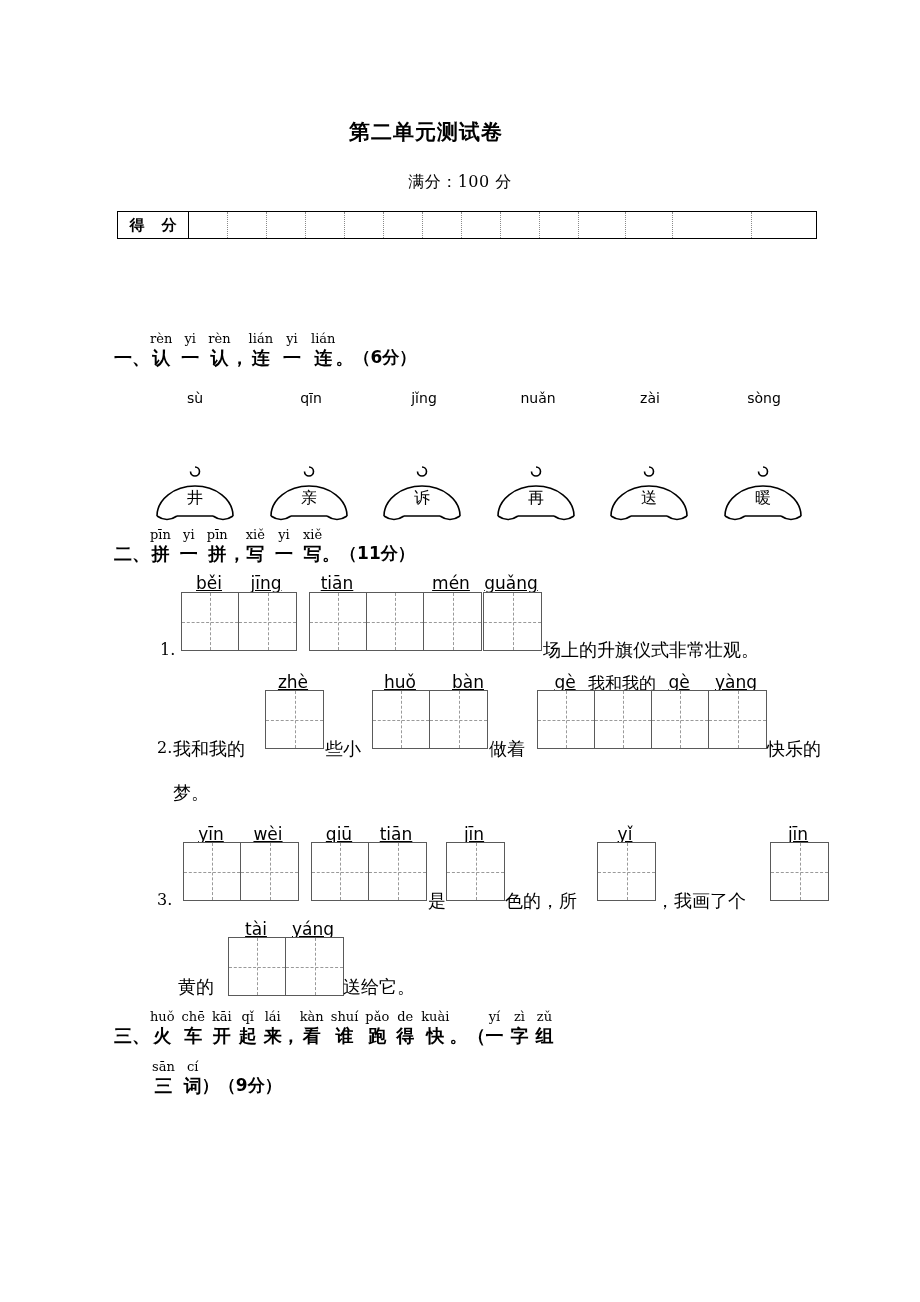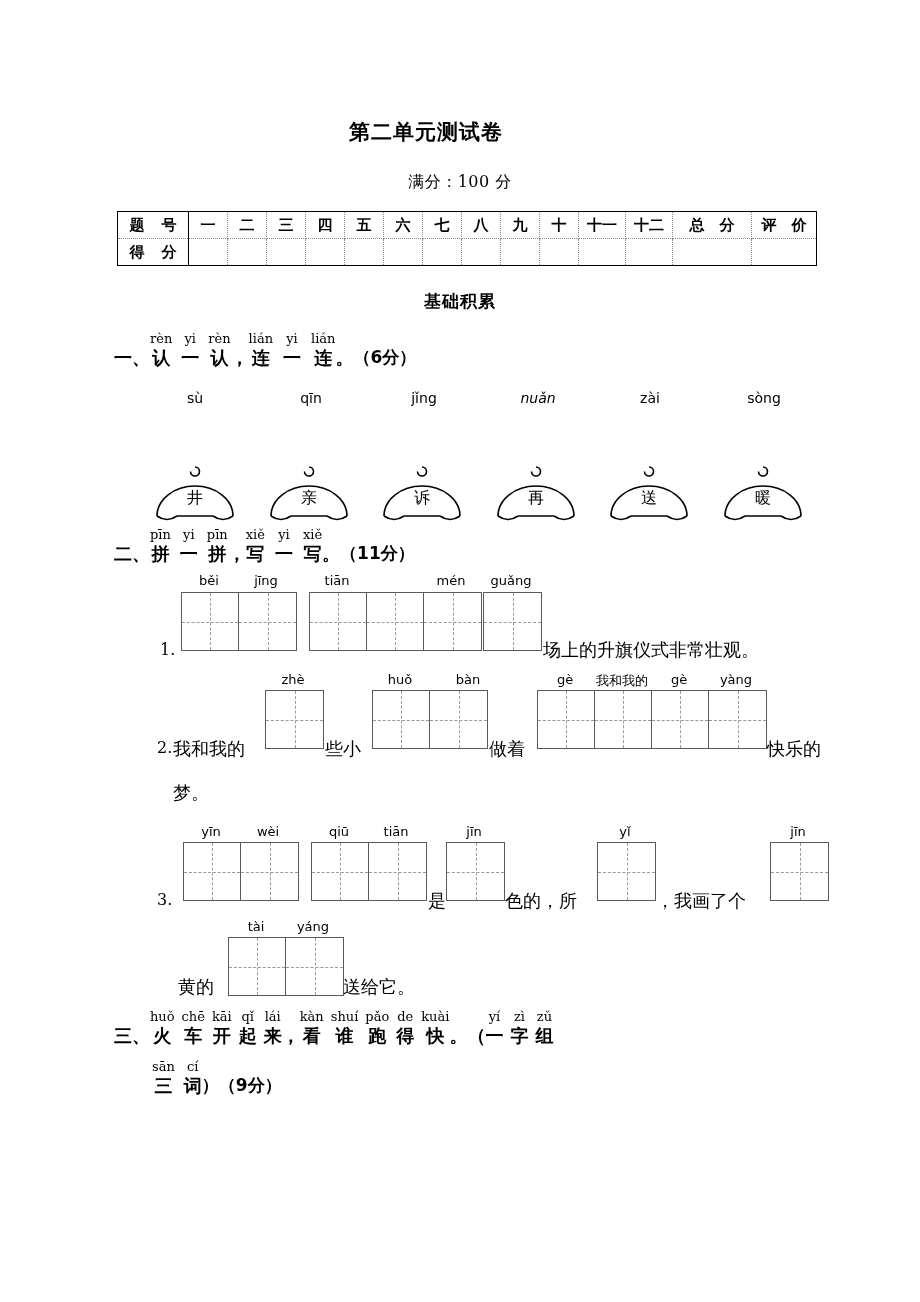--- a/index.html
+++ b/index.html
@@ -190,24 +190,25 @@
     content: "";
     position: absolute;
     top: 50%; left: 0; right: 0;
     border-top: 1px dashed #9a9a9a;
   }
 
   
   .gpy {
     position: absolute;
     font-family: "DejaVu Sans", "Liberation Sans", sans-serif;
-    font-size: 13px;
+    font-size: 17px;
     text-align: right;
     white-space: nowrap;
     transform: translateX(-50%);
+    text-decoration: underline;
   }
 
   
   .frag {
     position: absolute;
     font-family: "DejaVu Serif", "Liberation Serif", serif;
     font-size: 18px;
     white-space: nowrap;
     line-height: 1;
   }
@@ -221,58 +222,40 @@
 </head>
 <body>
 
 <div class="page">
 
   <div class="doc-title">第二单元测试卷</div>
   <div class="doc-subtitle">满分：100 分</div>
 
   <table class="score-table">
     <tbody>
-        <tr>
-      <td class="lbl">题 号</td>
-      <td class="num">一</td>
-      <td class="num">二</td>
-      <td class="num">三</td>
-      <td class="num">四</td>
-      <td class="num">五</td>
-      <td class="num">六</td>
-      <td class="num">七</td>
-      <td class="num">八</td>
-      <td class="num">九</td>
-      <td class="num">十</td>
-      <td class="num2">十一</td>
-      <td class="num2">十二</td>
-      <td class="tot">总 分</td>
-      <td class="eva">评 价</td>
-    </tr>
     <tr>
       <td class="lbl">得 分</td>
       <td class="num"></td>
       <td class="num"></td>
       <td class="num"></td>
       <td class="num"></td>
       <td class="num"></td>
       <td class="num"></td>
       <td class="num"></td>
       <td class="num"></td>
       <td class="num"></td>
       <td class="num"></td>
       <td class="num2"></td>
       <td class="num2"></td>
       <td class="tot"></td>
       <td class="eva"></td>
     </tr>
   </tbody>
     </table>
 
-  <div class="part-title" style="top:290px;">基础积累</div>
 
   <div class="q-head" style="left:114px; top:332px;">
     <span class="q-index">一、</span>
     <span class="ruby-run">
       <span class="ruby">
         <span class="py">rèn</span>
         <span class="hz">认</span>
       </span>
       <span style="display:inline-block;width:9px"></span>
       <span class="ruby">
@@ -307,21 +290,21 @@
         <span class="hz">。</span>
       </span>
     </span>
     <span class="plain-bold">（6分）</span>
   </div>
 
   <div class="py-row" style="left:0; top:390px; width:920px; height:20px;">
     <span style="left:195px;">sù</span>
     <span style="left:311px;">qīn</span>
     <span style="left:424px;">jǐng</span>
-    <span style="left:538px;font-style:italic;">nuǎn</span>
+    <span style="left:538px;">nuǎn</span>
     <span style="left:650px;">zài</span>
     <span style="left:764px;">sòng</span>
   </div>
 
   <div class="dome" style="left:152px; top:462px;">
     <svg width="86" height="60" viewBox="0 0 86 60">
       <path d="M43 5 a4.5 4.5 0 1 1 -4.5 4.5" fill="none" stroke="#000" stroke-width="1.6"></path>
       <path d="M5 54 A38 30 0 0 1 81 54" fill="none" stroke="#000" stroke-width="1.6"></path>
       <path d="M5 54 q10 7 20 0" fill="none" stroke="#000" stroke-width="1.6"></path>
       <path d="M61 54 q10 7 20 0" fill="none" stroke="#000" stroke-width="1.6"></path>

